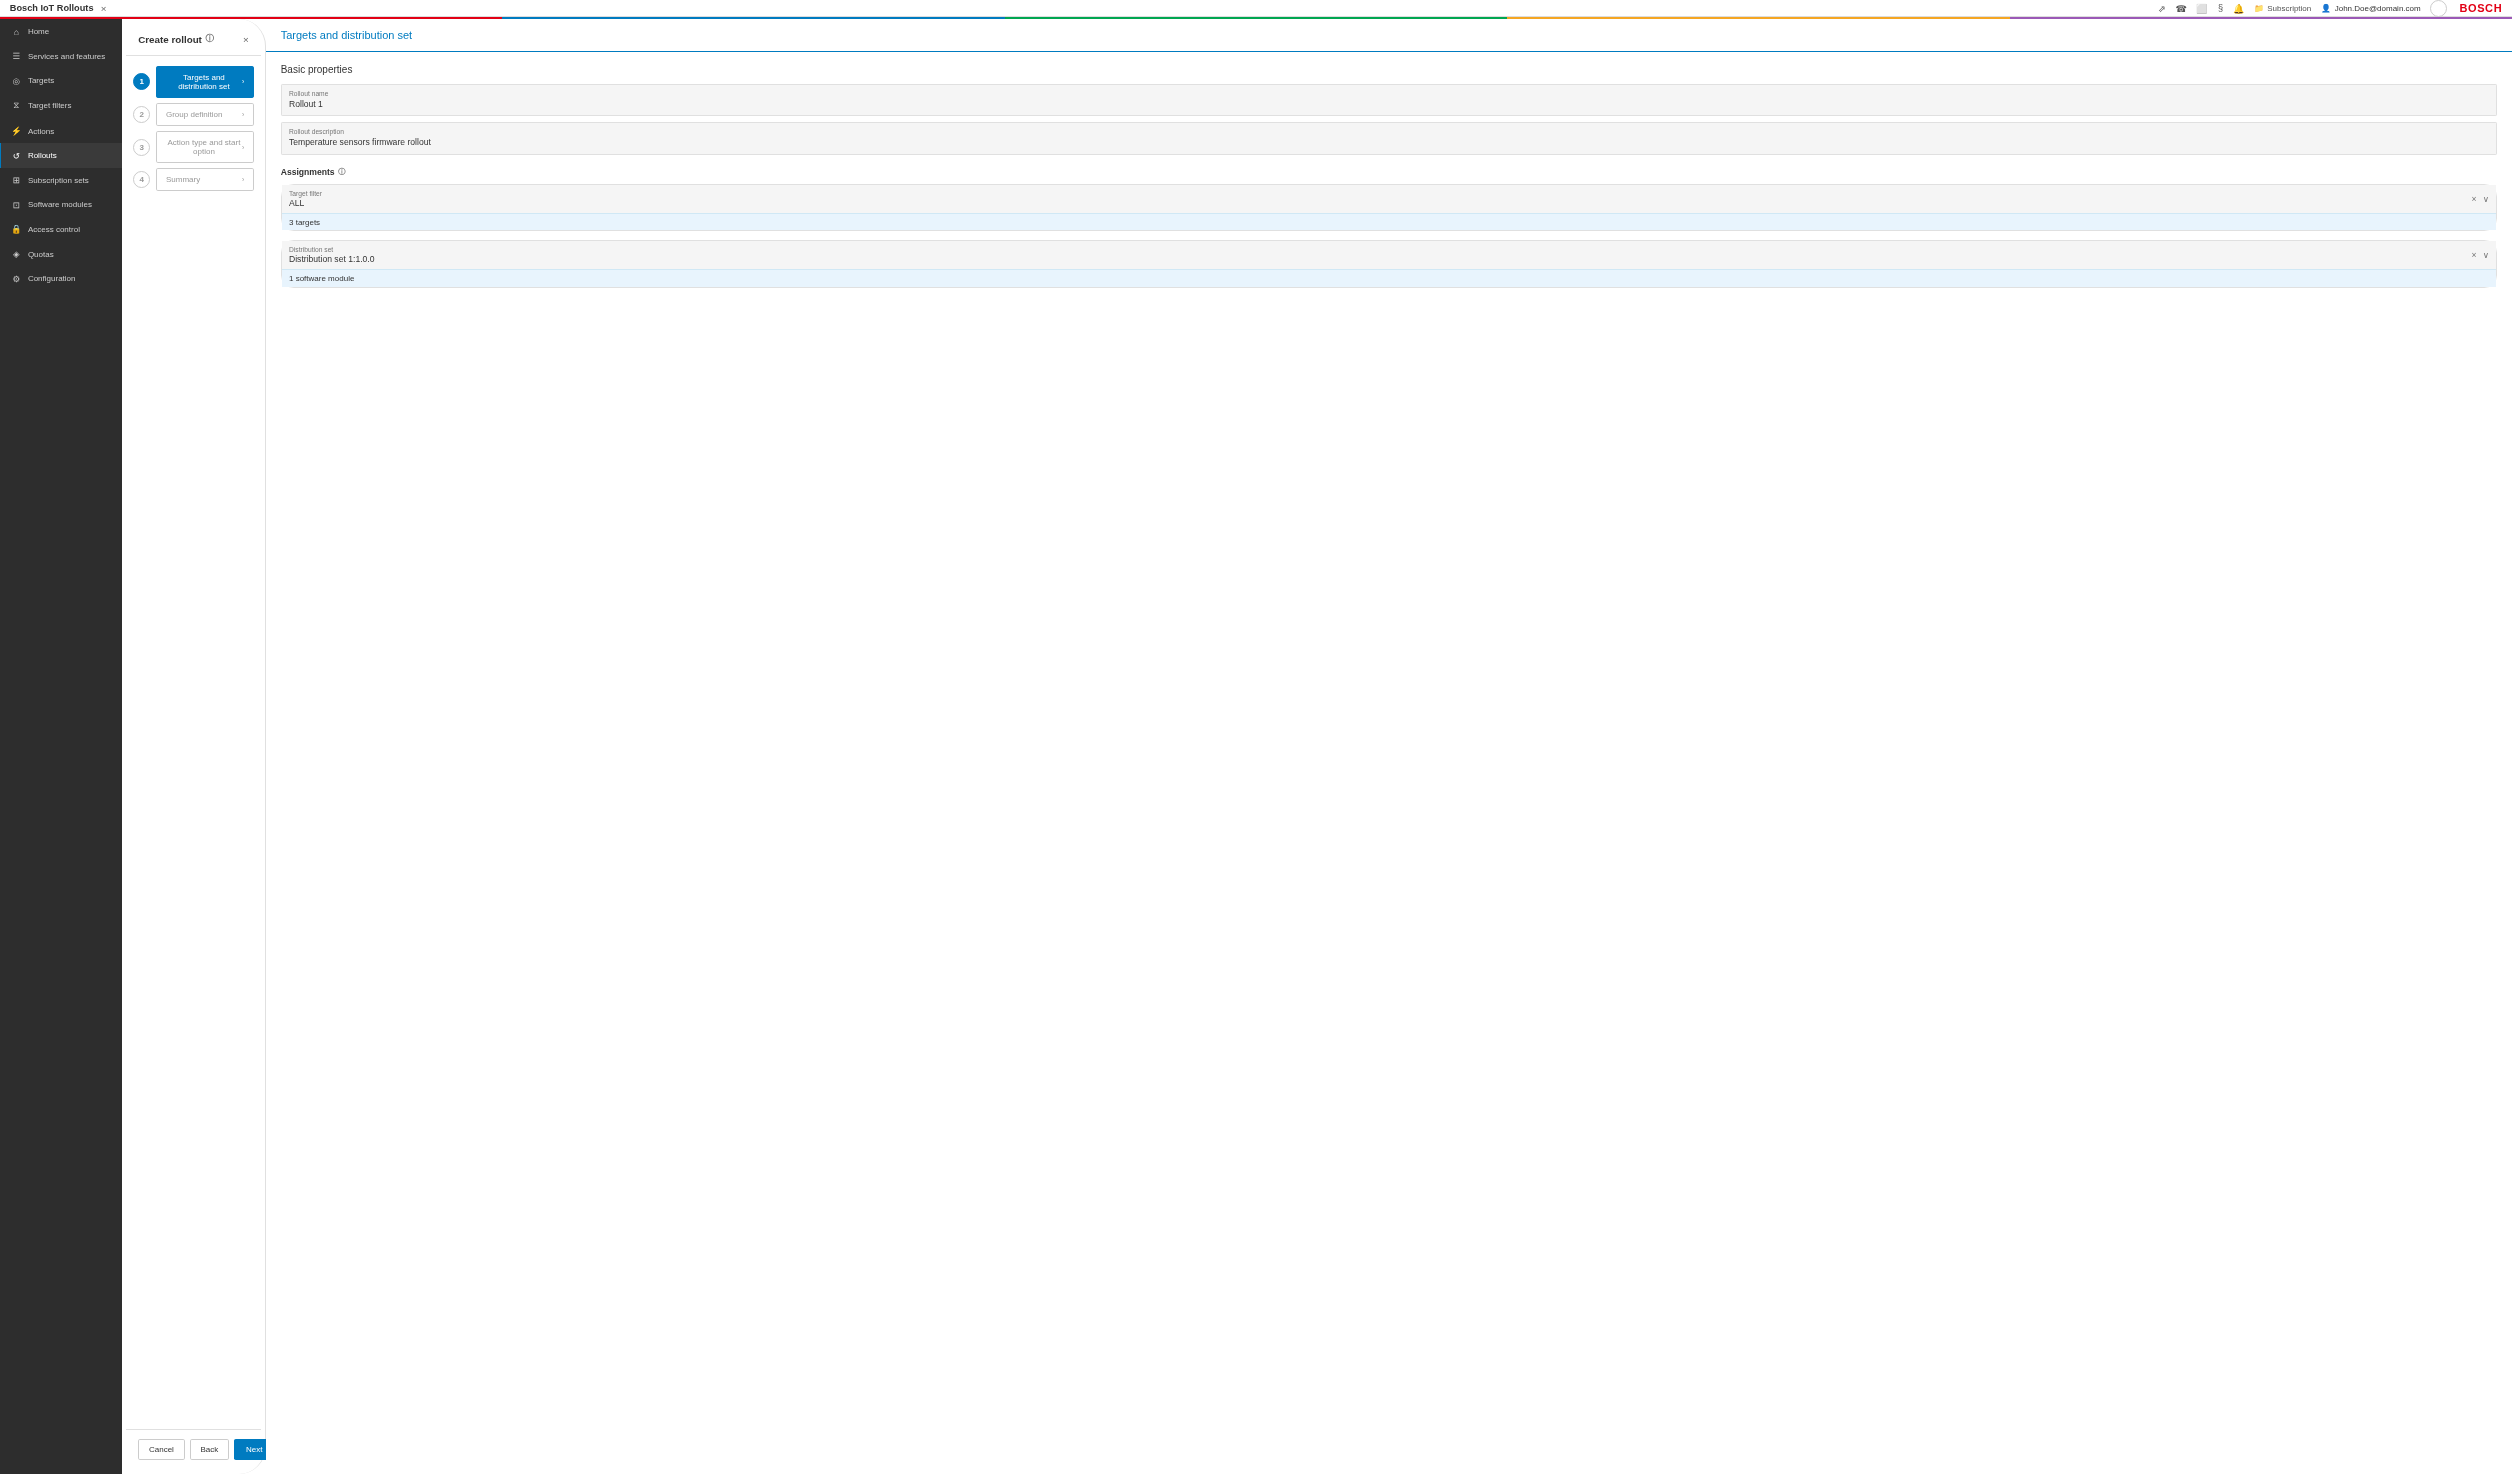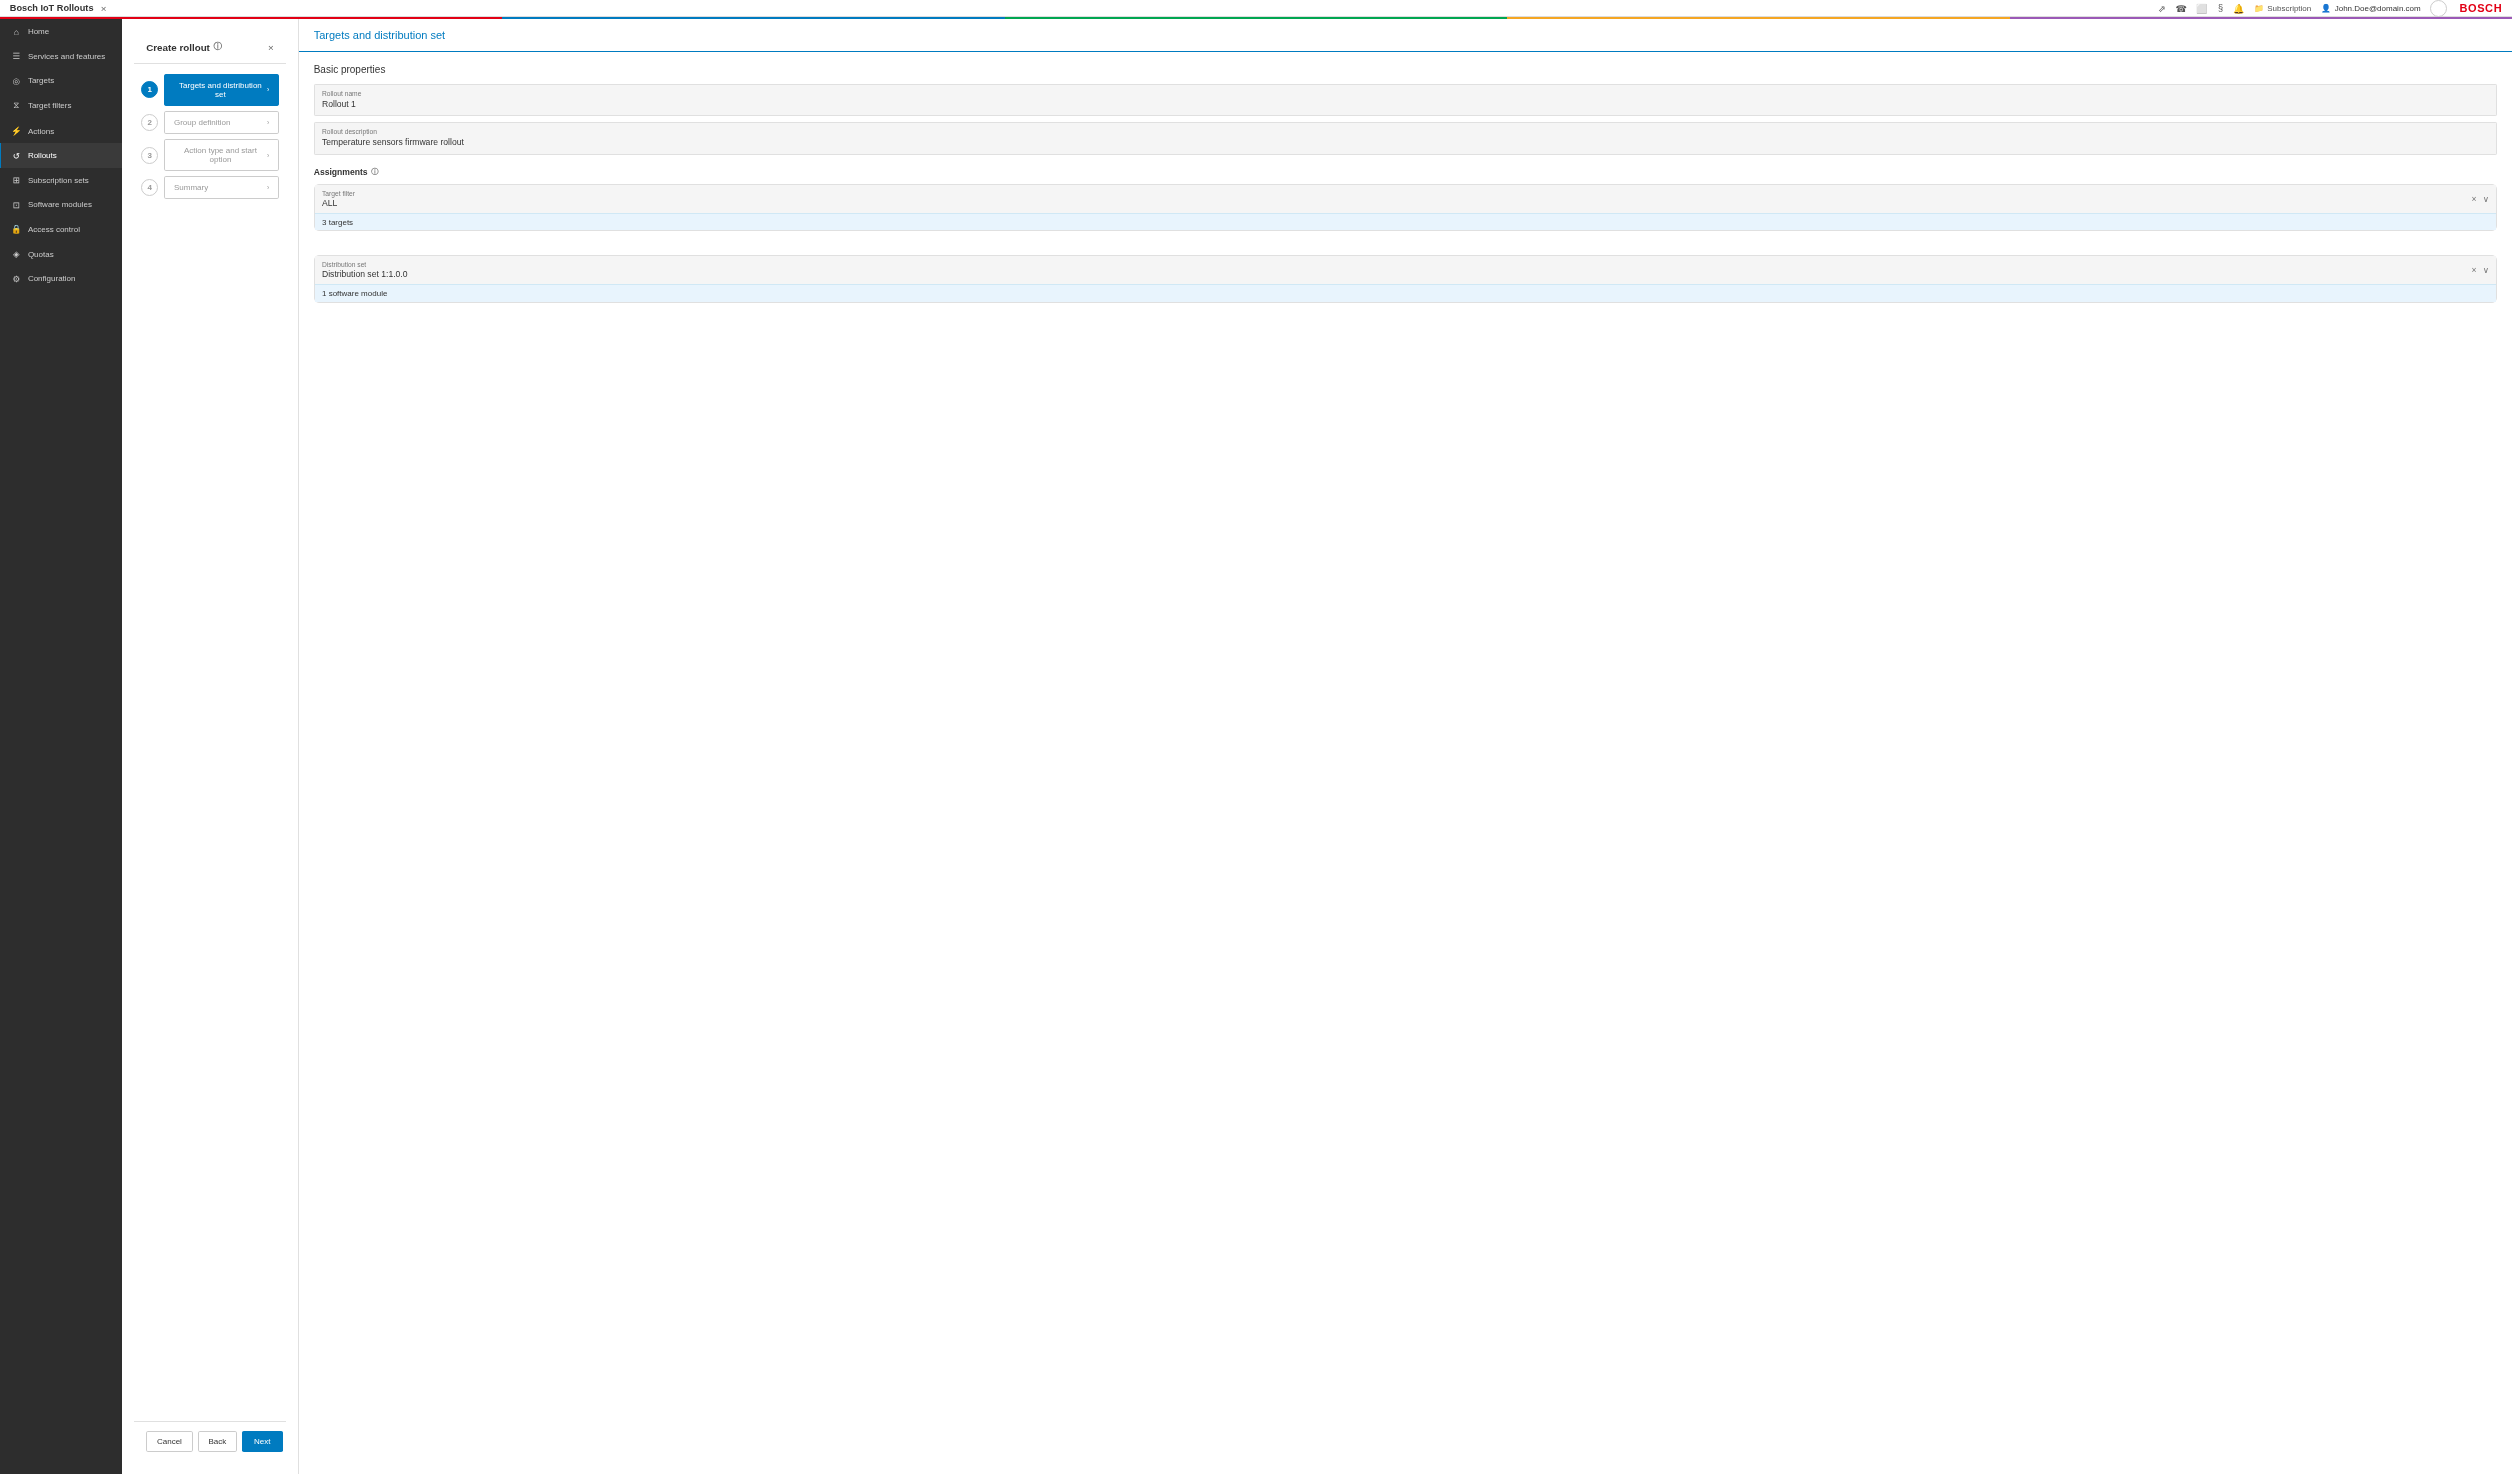--- a/index.html
+++ b/index.html
@@ -136,27 +136,28 @@
 
     
     .dialog-container {
       display: flex;
       flex: 1;
       overflow: hidden;
     }
 
     
     .wizard-panel {
-      width: 177px;
+      width: 144px;
       background: #fff;
       border-right: 0.6px solid #e0e0e0;
       display: flex;
       flex-direction: column;
-      padding: 12px;
+      padding: 4px;
       flex-shrink: 0;
+      border-radius: 27px;
     }
 
     .wizard-header {
       display: flex;
       align-items: center;
       justify-content: space-between;
       padding: 9.8px 12.2px;
       border-bottom: 0.6px solid #e0e0e0;
     }
     .wizard-title {
@@ -320,22 +321,22 @@
       font-weight: 600;
       color: #333;
       margin: 12.2px 0 7.3px;
       display: flex;
       align-items: center;
       gap: 3.7px;
     }
 
     .assignment-block {
       border: 0.6px solid #e0e0e0;
-      border-radius: 5px;
-      margin-bottom: 24px;
+      border-radius: 13px;
+      margin-bottom: 9px;
     }
     .assignment-field {
       background: #f5f5f5;
       display: flex;
       align-items: center;
       justify-content: space-between;
       padding: 4.9px 7.3px;
     }
     .assignment-field-left {
       flex: 1;

